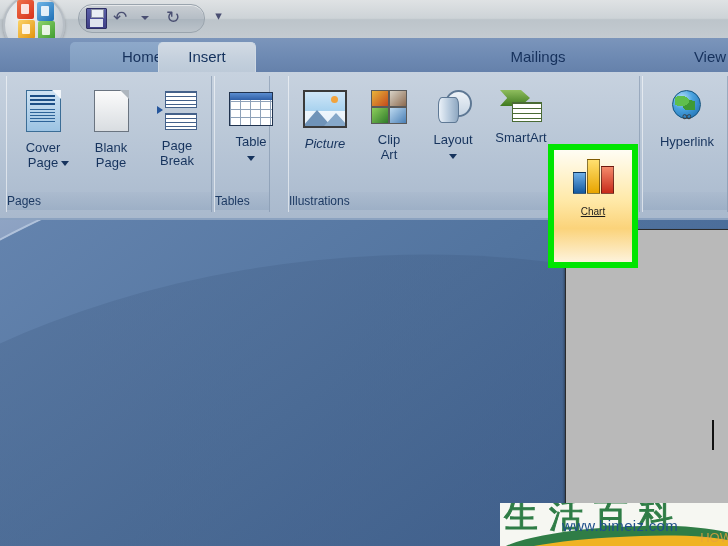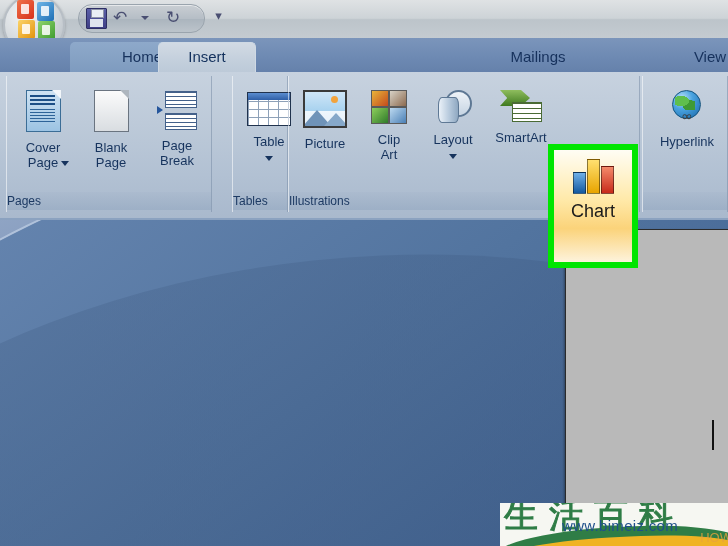--- a/index.html
+++ b/index.html
@@ -376,35 +376,35 @@
             <span class="blk b1"></span><span class="arr"></span><span class="blk b2"></span>
           </span>
         </span>
         <span class="cap">Page</span>
         <span class="cap">Break</span>
       </div>
 
       <div class="group-label">Pages</div>
     </div>
 
-    <div class="group" style="left:214px;width:56px;margin-left:18px;">
+    <div class="group" style="left:214px;width:56px;">
       <div class="cmd" style="left:4px;top:16px;">
         <span class="ico">
           <span class="ic-table" style="display:inline-block;"><span class="hdr"></span></span>
         </span>
         <span class="cap">Table</span>
         <span class="caret-row">
           <span class="drop-caret" style="margin-left:0;"></span>
         </span>
       </div>
       <div class="group-label">Tables</div>
     </div>
 
     <div class="group" style="left:288px;width:352px;">
-      <div class="cmd" style="left:4px;top:14px;">
+      <div class="cmd" style="left:4px;top:14px;font-style:italic;">
         <span class="ico">
           <span class="ic-pic" style="display:inline-block;">
             <span class="sun"></span><span class="mt"></span><span class="mt2"></span>
           </span>
         </span>
         <span class="cap">Picture</span>
       </div>
 
       <div class="cmd" style="left:68px;top:14px;">
         <span class="ico">
@@ -458,21 +458,21 @@
       <div class="group-label"></div>
     </div>
 
     <div class="highlight"></div>
     <div class="cmd" style="left:564px;top:84px;width:58px;z-index:6;">
       <span class="ico">
         <span class="ic-chart" style="display:inline-block;">
           <span class="bar b1"></span><span class="bar b2"></span><span class="bar b3"></span>
         </span>
       </span>
-      <span class="cap" style="font-size:18px;color:#1b1b1b;">Chart</span>
+      <span class="cap" style="font-size:10px;color:#1b1b1b;text-decoration:underline;">Chart</span>
     </div>
   </div>
 
   <div class="wm">
     <div class="cn">生活百科</div>
     <div class="green-band"></div>
     <div class="yellow-band"></div>
     <div class="url">www.bimeiz.com</div>
     <div class="how">HOW</div>
   </div>

